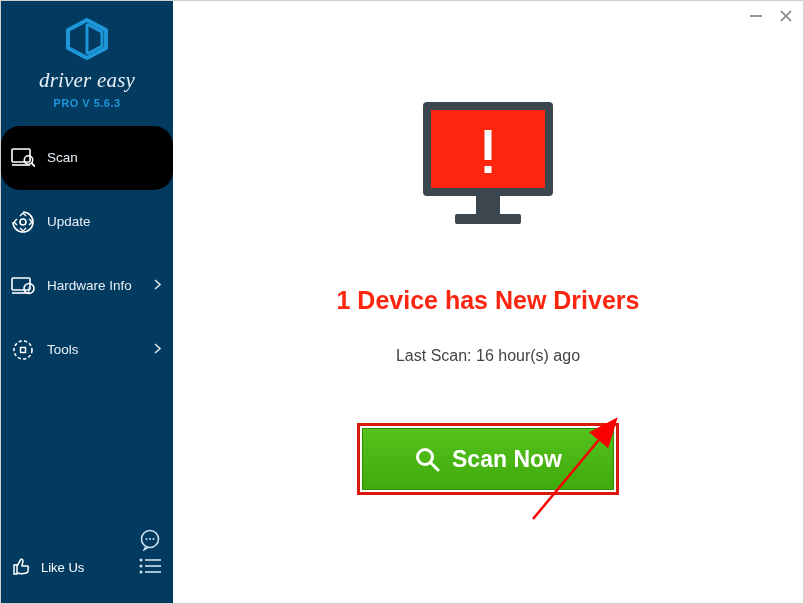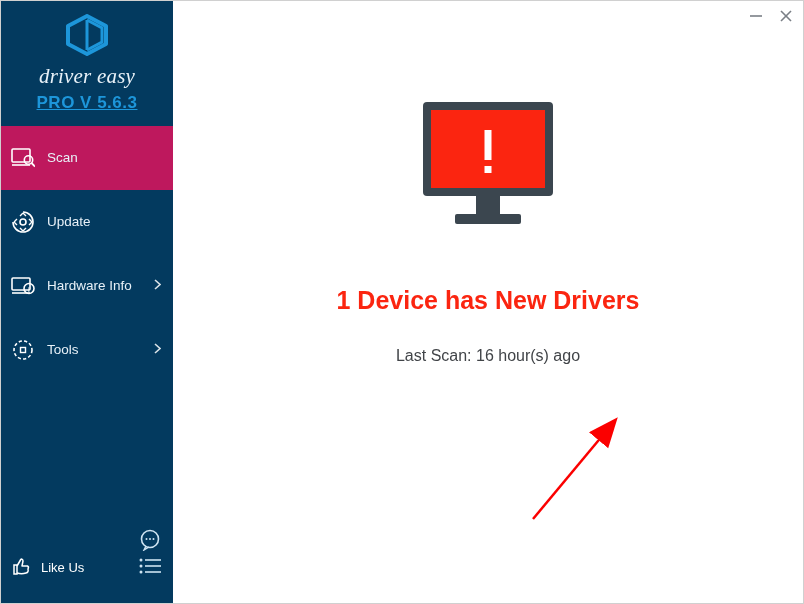--- a/index.html
+++ b/index.html
@@ -18,30 +18,30 @@
     height: 125px; display: flex; flex-direction: column;
     align-items: center; justify-content: center;
   }
   .logo-wrap svg { margin-bottom: 4px; }
   .logo-text {
     font-style: italic; font-weight: 500; font-size: 21px;
     color: #e8f1f8; letter-spacing: 0.2px;
     font-family: Georgia, 'Times New Roman', serif;
   }
   .logo-version {
-    font-size: 17px; color: #1d96da; font-weight: 600;
-    letter-spacing: 0.5px; margin-top: 4px; text-decoration: underline;
+    font-size: 11px; color: #1d96da; font-weight: 600;
+    letter-spacing: 0.5px; margin-top: 4px;
   }
   .nav { display: flex; flex-direction: column; }
   .nav-item {
     height: 64px; display: flex; align-items: center;
     padding: 0 12px 0 10px; cursor: pointer; color: #e8f1f8;
     font-size: 13.5px; border-bottom: 1px solid rgba(255,255,255,0.0);
   }
-  .nav-item.active { background: #be185d; }
+  .nav-item.active { background: #000000; border-radius: 19px; }
   .nav-item .nav-icon {
     width: 24px; height: 24px; margin-right: 12px;
     display: flex; align-items: center; justify-content: center;
   }
   .nav-item .chev { margin-left: auto; opacity: 0.85; }
   .sidebar-bottom {
     margin-top: auto; padding: 10px 12px 24px 10px;
     display: flex; align-items: center; justify-content: space-between;
   }
   .like-wrap { display: flex; align-items: center; gap: 10px; font-size: 13px; cursor: pointer; }
@@ -212,20 +212,31 @@
           <rect x="63" y="100" width="24" height="18" fill="#3b464f"></rect>
           <rect x="42" y="118" width="66" height="10" rx="2" fill="#3b464f"></rect>
           <rect x="71.5" y="34" width="7" height="30" fill="#ffffff"></rect>
           <rect x="71.5" y="70" width="7" height="7" fill="#ffffff"></rect>
         </svg>
       </span>
 
       <div class="headline">1 Device has New Drivers</div>
       <div class="lastscan">Last Scan: 16 hour(s) ago</div>
 
+      <div class="scan-btn-wrap">
+        <div class="scan-btn">
+          <span class="scan-icon">
+            <svg width="26" height="26" viewBox="0 0 26 26">
+              <circle cx="11" cy="11" r="7.5" fill="none" stroke="#ffffff" stroke-width="3"></circle>
+              <line x1="17" y1="17" x2="24" y2="24" stroke="#ffffff" stroke-width="3" stroke-linecap="round"></line>
+            </svg>
+          </span>
+          <span>Scan Now</span>
+        </div>
+      </div>
     </div>
 
     <svg class="arrow-svg" width="130" height="130" viewBox="0 0 130 130">
       <defs>
         <marker id="ah" markerWidth="12" markerHeight="12" refX="9" refY="5" orient="auto">
           <polygon points="0,0 12,5 0,10" fill="#fb0000"></polygon>
         </marker>
       </defs>
       <line x1="20" y1="118" x2="100" y2="22" stroke="#fb0000" stroke-width="2.5" marker-end="url(#ah)"></line>
     </svg>

